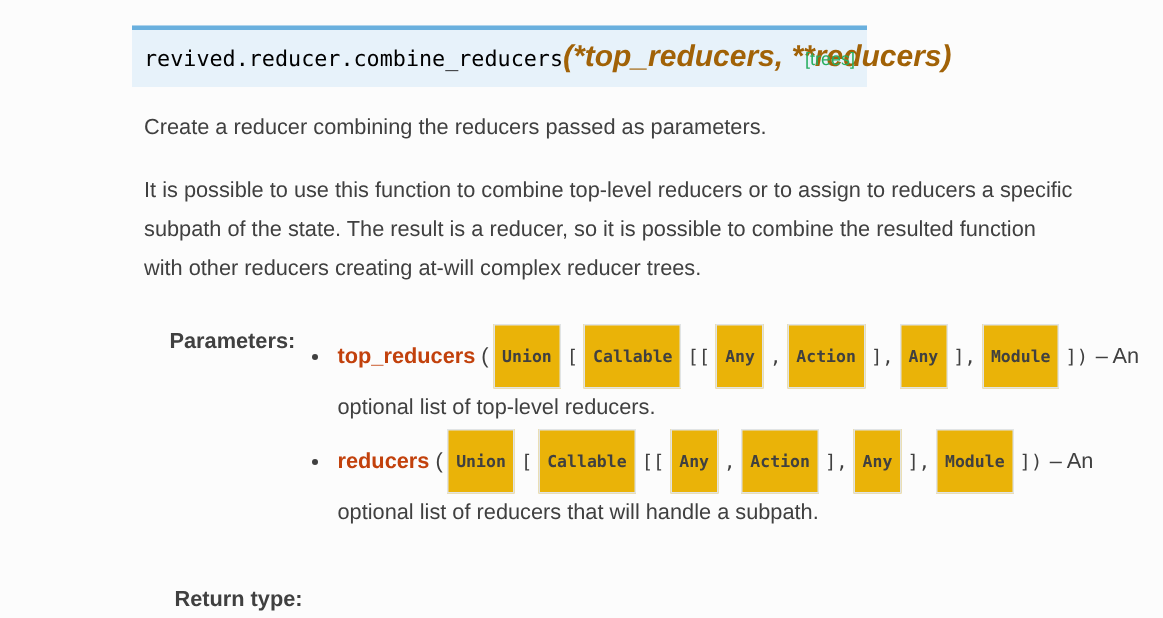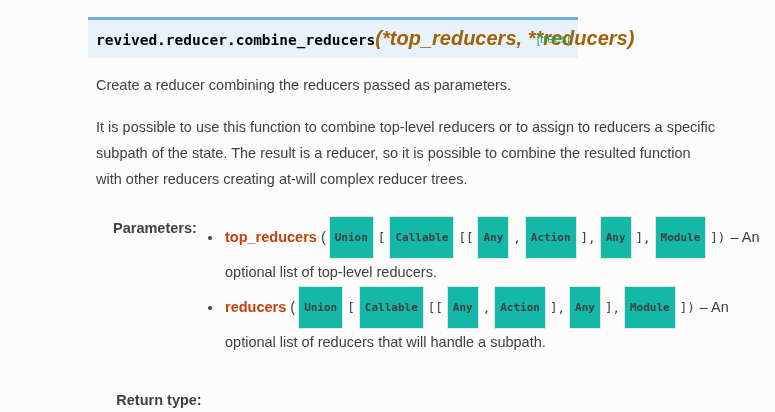--- a/index.html
+++ b/index.html
@@ -16,21 +16,21 @@
     width:490px;
     background:#e7f2fa;
     border-top:3px solid #6ab0de;
     padding:8px 10px 8px 8px;
     position:relative;
     line-height:20px;
     white-space:nowrap;
   }
   .sig-name {
     font-family:"DejaVu Sans Mono","Liberation Mono",monospace;
-    font-weight:bold;
+    font-weight:normal;
     font-size:14.5px;
     color:#000;
   }
   .sig-params {
     font-style:italic;
     font-size:20px;
     color:#a16207;
     font-weight:bold;
   }
   .source-link {
@@ -68,21 +68,21 @@
     line-height:24px;
   }
   .field-value { font-size:14.5px; line-height:27px; width:560px; }
 
   ul.param-list { list-style:disc; padding-left:18px; }
   ul.param-list li { padding-left:2px; }
   .param-name { font-weight:bold; color:#c2410c; }
 
   .chip {
     display:inline-block;
-    background:#14b8a6;
+    background:#eab308;
     border:1px solid #e1e4e5;
     padding:12px 5px;
     margin:0 3px;
     font-family:"DejaVu Sans Mono","Liberation Mono",monospace;
     font-weight:bold;
     font-size:11px;
     line-height:17px;
     color:#404040;
     vertical-align:1px;
   }

